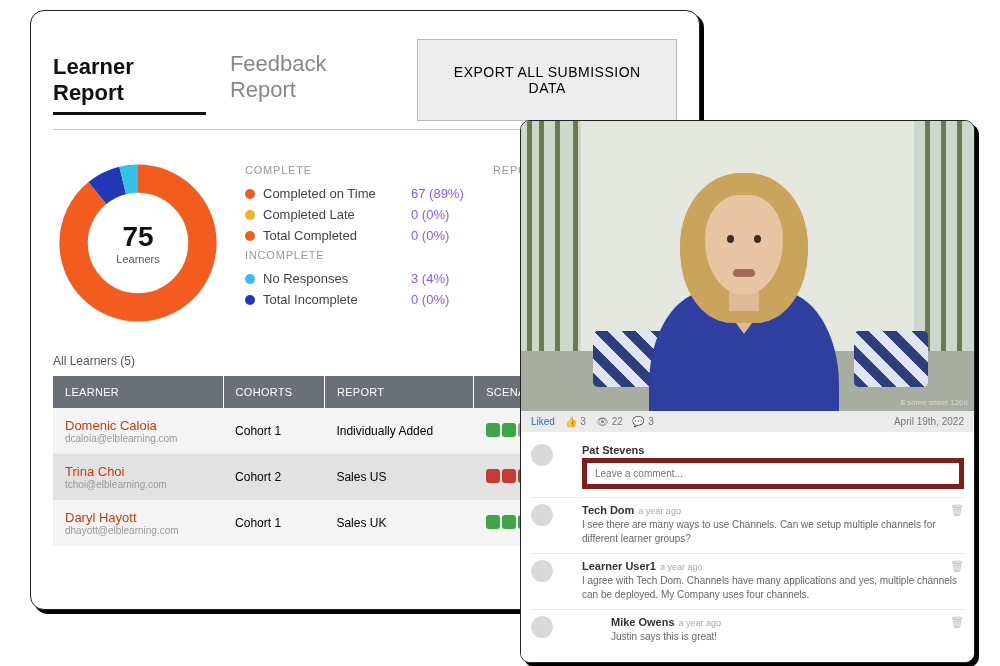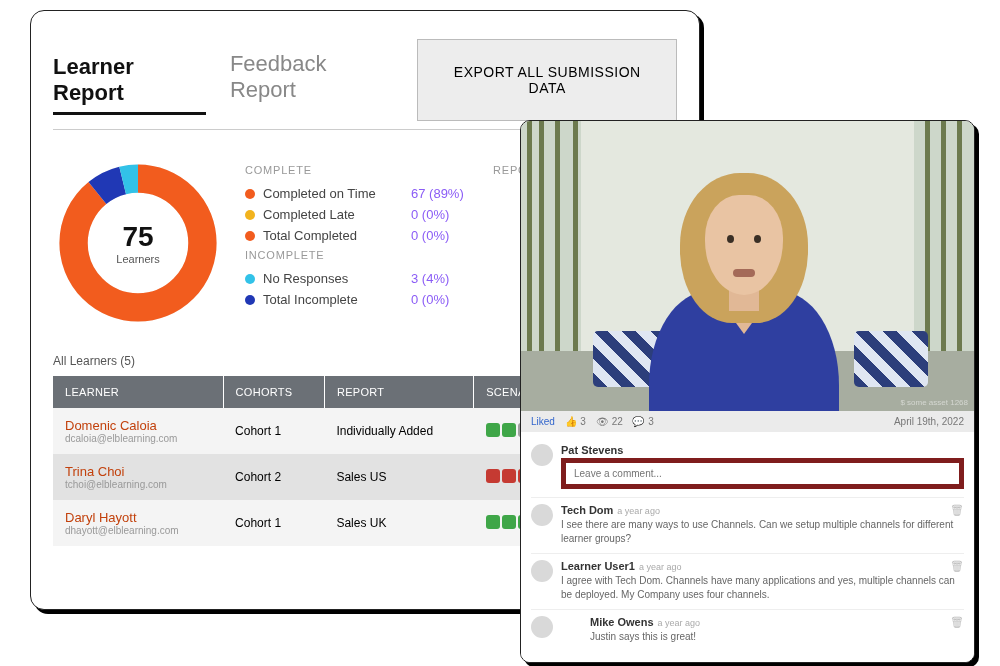--- a/index.html
+++ b/index.html
@@ -117,21 +117,21 @@
   .reaction-bar { display: flex; align-items: center; gap: 10px; padding: 5px 10px; font-size: 10px; color: #777; background: #ebebeb; }
   .liked { color: #3366cc; cursor: pointer; }
   .react-ic { display: inline-flex; align-items: center; gap: 3px; }
   .react-date { margin-left: auto; }
 
   
   .comments { background: #fff; padding: 6px 10px 10px 10px; }
   .comment { display: flex; gap: 8px; padding: 6px 0 8px 0; border-bottom: 1px solid #eee; position: relative; }
   .comment:last-child { border-bottom: none; gap: 37px; }
   .avatar { width: 22px; height: 22px; border-radius: 50%; background: #d9d9d9; flex-shrink: 0; }
-  .cbody { flex: 1; min-width: 0; }
+  .cbody { flex: 1; min-width: 0; margin-left: 21px; }
   .cname { font-size: 11px; font-weight: bold; color: #333; }
   .cago { font-size: 9px; color: #aaa; font-weight: normal; margin-left: 4px; }
   .ctext { font-size: 10px; color: #666; line-height: 1.35; margin-top: 2px; }
   .comment .trash { position: absolute; right: 0; top: 6px; color: #bbb; font-size: 11px; cursor: pointer; }
   .comment-input { width: 100%; border: 5px solid #7f1d1d; padding: 5px 8px; font-size: 10px; color: #888; font-family: inherit; margin-top: 2px; }
 </style>
 </head>
 <body>
 
 <div class="report-card">

